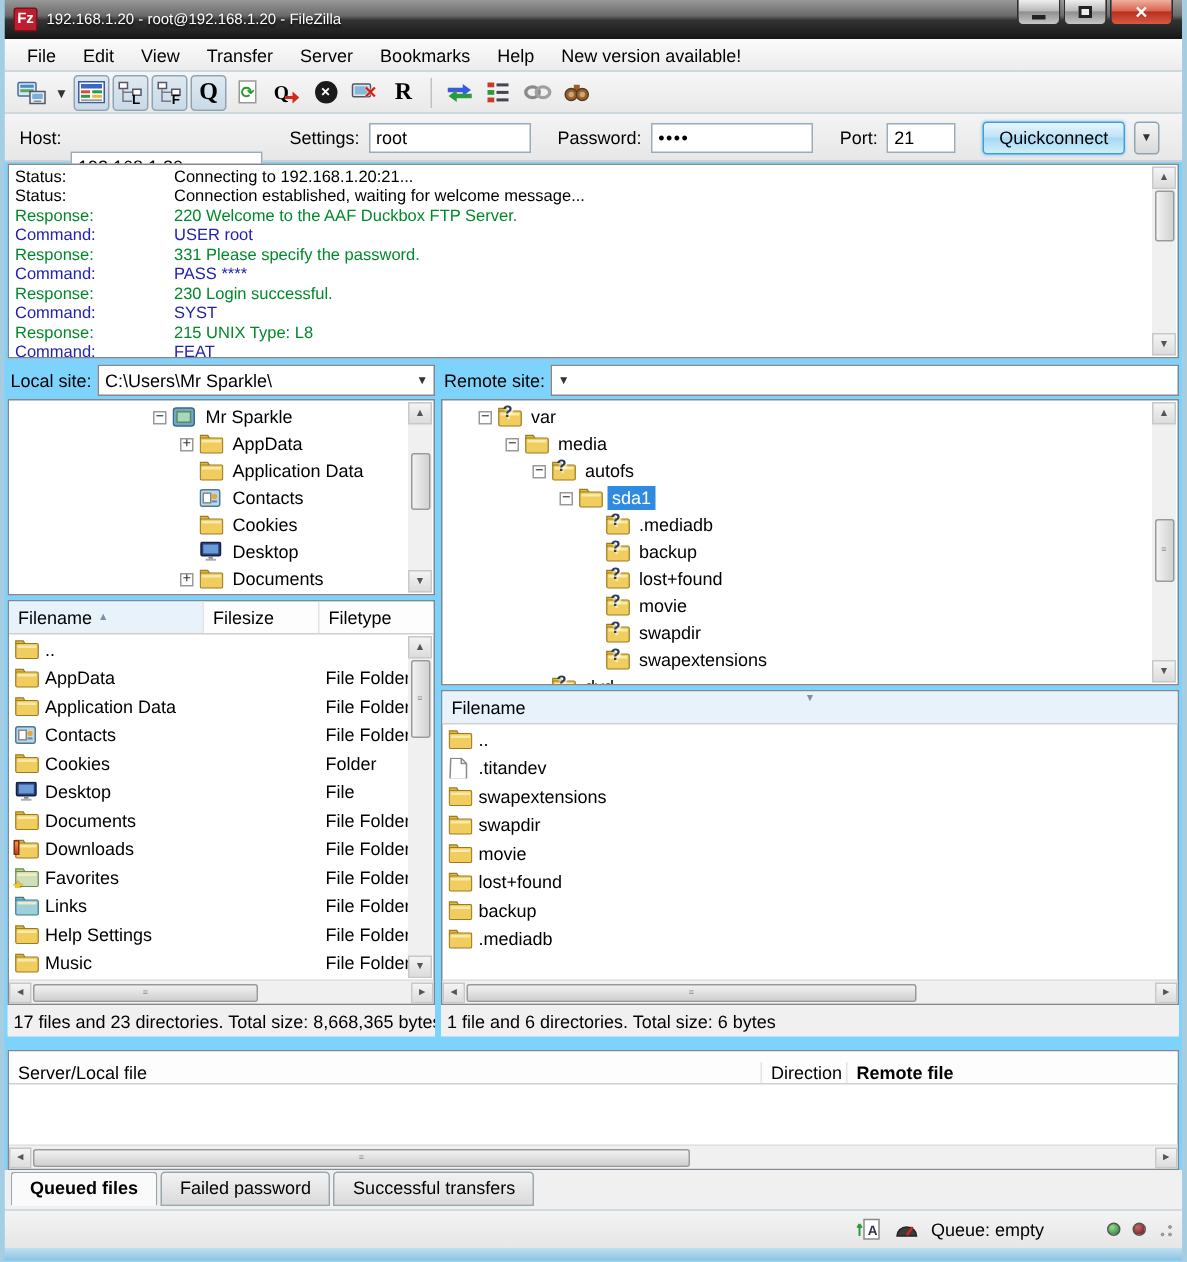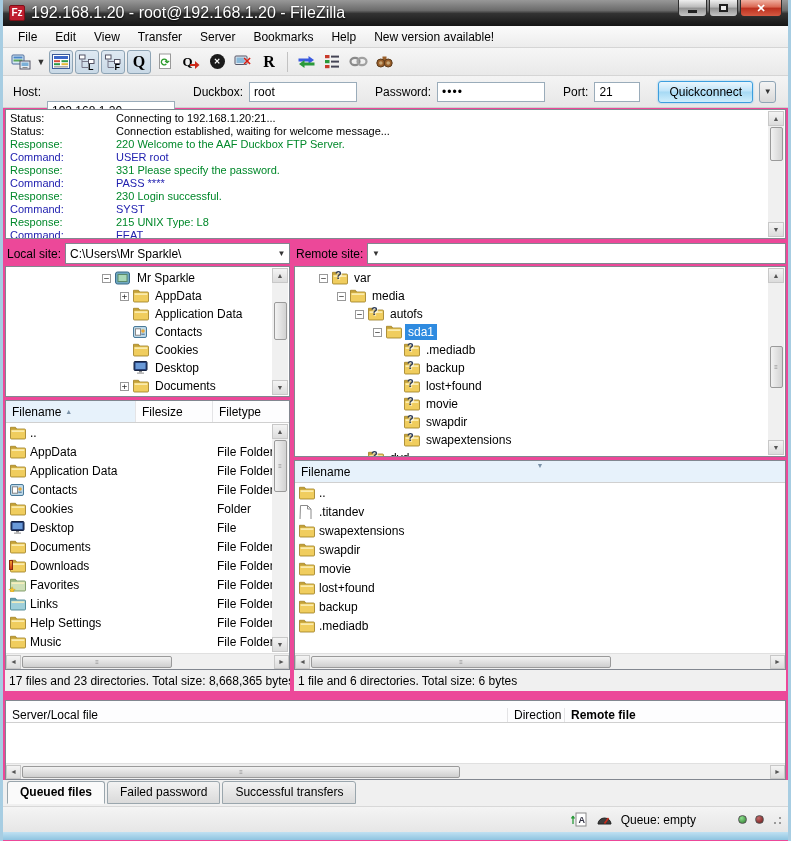--- a/index.html
+++ b/index.html
@@ -1,30 +1,30 @@
 <!DOCTYPE html>
 <html><head>
 <meta charset="utf-8">
 <style>
   html,body{margin:0;padding:0;background:#cfcfcf;}
   *{box-sizing:border-box;}
   .win{
     width:791px;height:841px;position:relative;overflow:hidden;
     font-family:"Liberation Sans",sans-serif;font-size:12px;color:#000;
-    background:#ec4899;
+    background:#7dd3fc;
     border-left:3px solid #a7cde2;border-right:3px solid #a7cde2;
     display:flex;flex-direction:column;
   }
   
   .titlebar{height:26px;flex:none;display:flex;align-items:center;padding:0 6px;
     background:linear-gradient(to bottom,#989898 0%,#6b6b6b 40%,#333 52%,#161616 100%);
     color:#fff;}
   .fzlogo{width:16px;height:16px;background:#bf1e2e;border:1px solid #7d1018;border-radius:2px;
     color:#fff;font-weight:bold;font-size:10px;line-height:14px;text-align:center;margin-right:6px;flex:none;}
-  .title-text{flex:1;font-size:16px;text-shadow:0 1px 2px #000;white-space:nowrap;overflow:hidden;}
+  .title-text{flex:1;font-size:10px;text-shadow:0 1px 2px #000;white-space:nowrap;overflow:hidden;}
   .winbtns{display:flex;gap:2px;align-items:flex-start;height:100%;}
   .wbtn{width:29px;height:17px;border:1px solid #2e2e2e;border-top:none;border-radius:0 0 4px 4px;
     background:linear-gradient(#efefef,#b9b9b9 45%,#8f8f8f 50%,#c7c7c7);display:flex;align-items:center;justify-content:center;}
   .wbtn.close{width:42px;background:linear-gradient(#f0b0a0,#d96550 45%,#bb2f1d 50%,#d55a43);color:#fff;font-weight:bold;font-size:11px;}
   .wbtn .min-glyph{width:9px;height:3px;background:#222;margin-top:6px;}
   .wbtn .max-glyph{width:9px;height:8px;border:2px solid #222;background:#eee;}
   
   .menubar{height:22px;flex:none;display:flex;align-items:center;padding:0 6px;
     background:linear-gradient(#fbfbfb,#ececec);border-bottom:1px solid #d5d5d5;}
   .menu-item{padding:2px 9px;white-space:nowrap;}
@@ -299,21 +299,21 @@
             <circle cx="12.2" cy="8" r="1.8" fill="#c8a878"></circle>
           </svg>
         </span>
       </div>
     </div>
 
   <div class="qcbar">
     <span class="qc-label">Host:</span>
     <input class="qc-input qc-host" value="192.168.1.20" style="">
     <span class="spacer2"></span>
-    <span class="qc-label">Duckbox:</span>
+    <span class="qc-label">Settings:</span>
     <input class="qc-input qc-user" value="root" style="">
     <span class="spacer2"></span>
     <span class="qc-label">Password:</span>
     <input class="qc-input qc-pass" value="••••" style="">
     <span class="spacer2"></span>
     <span class="qc-label">Port:</span>
     <input class="qc-input qc-port" value="21" style="">
     <span class="spacer2"></span>
     <button class="qc-btn">Quickconnect</button>
     <div class="qc-dd">

